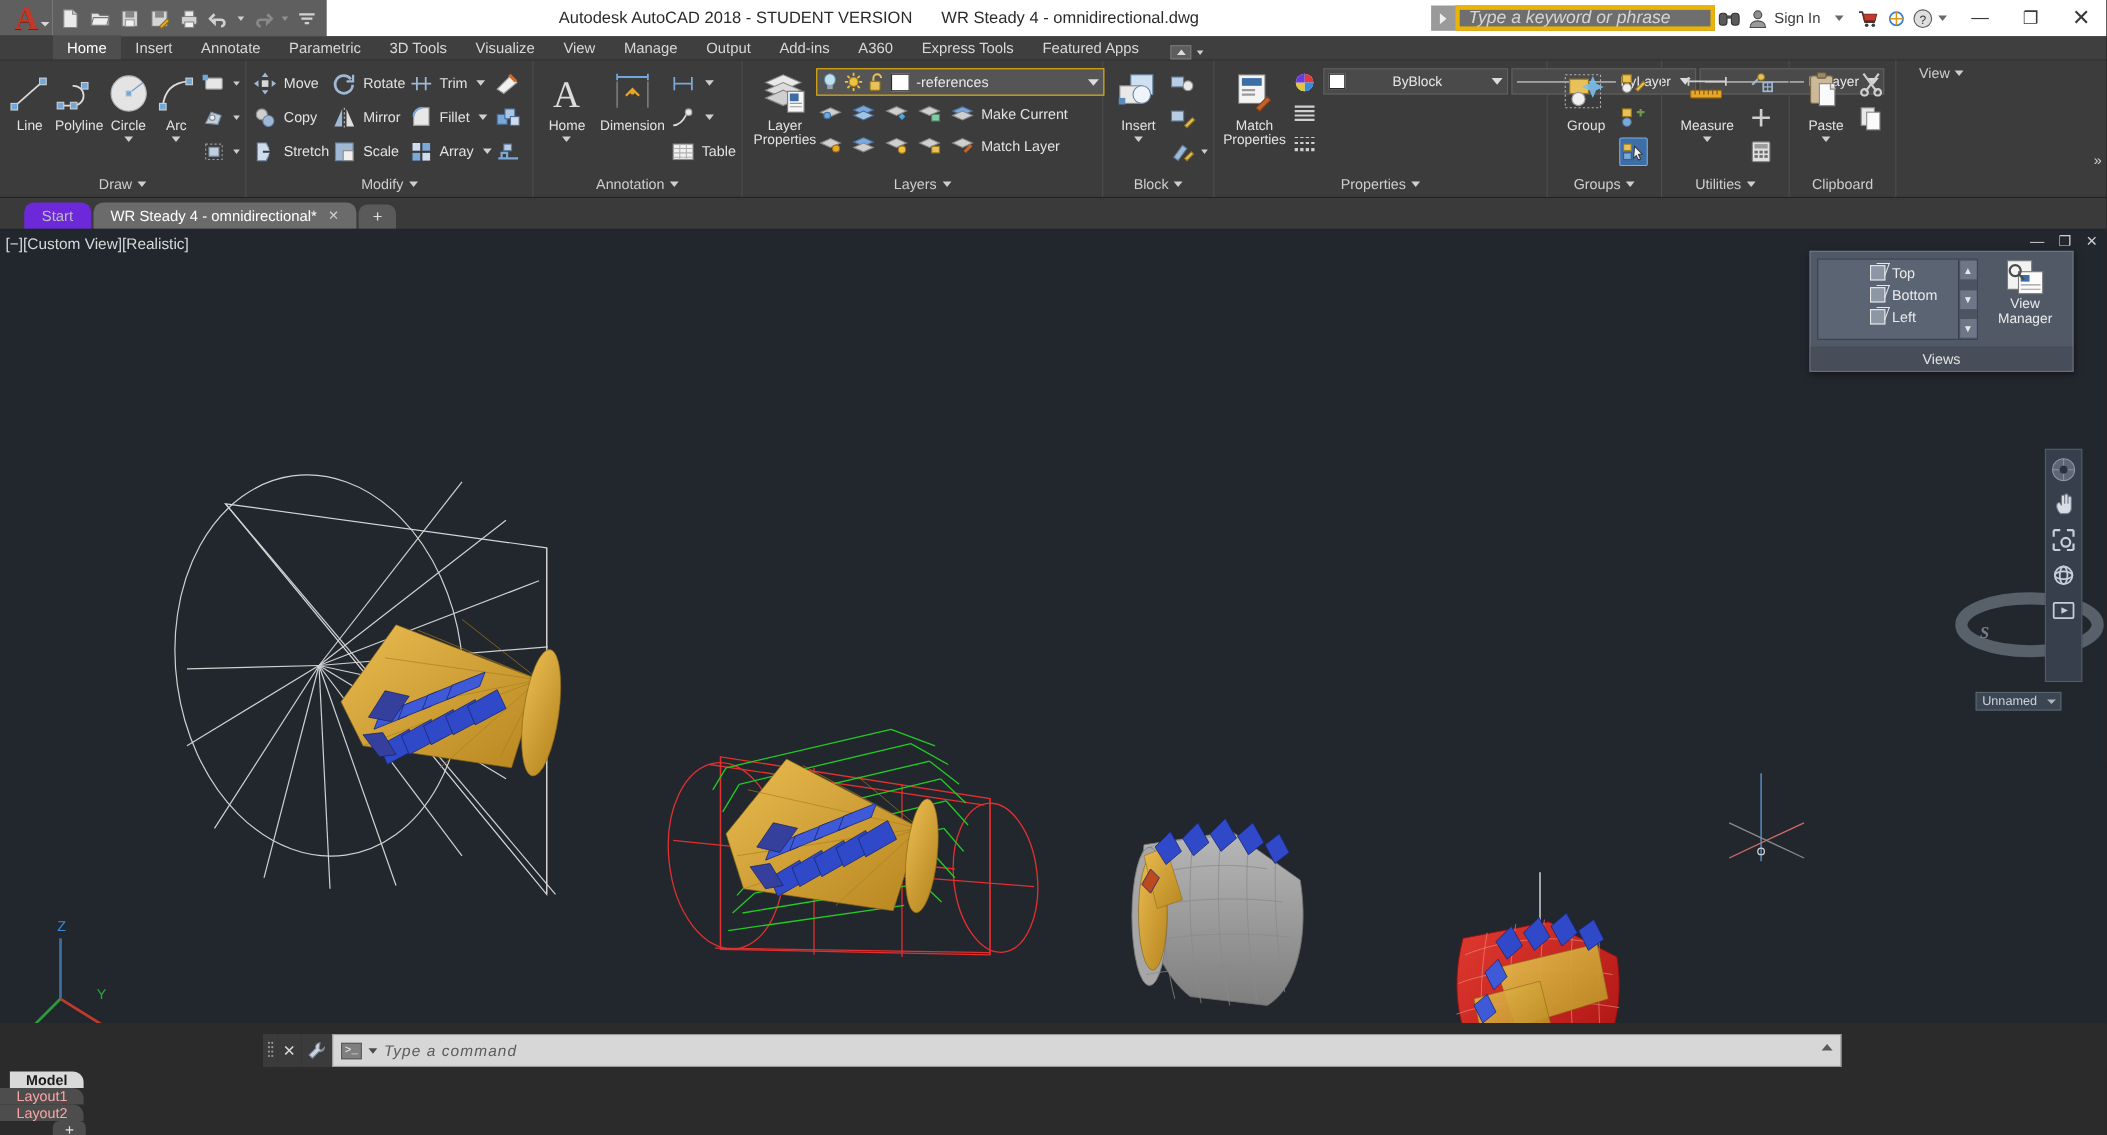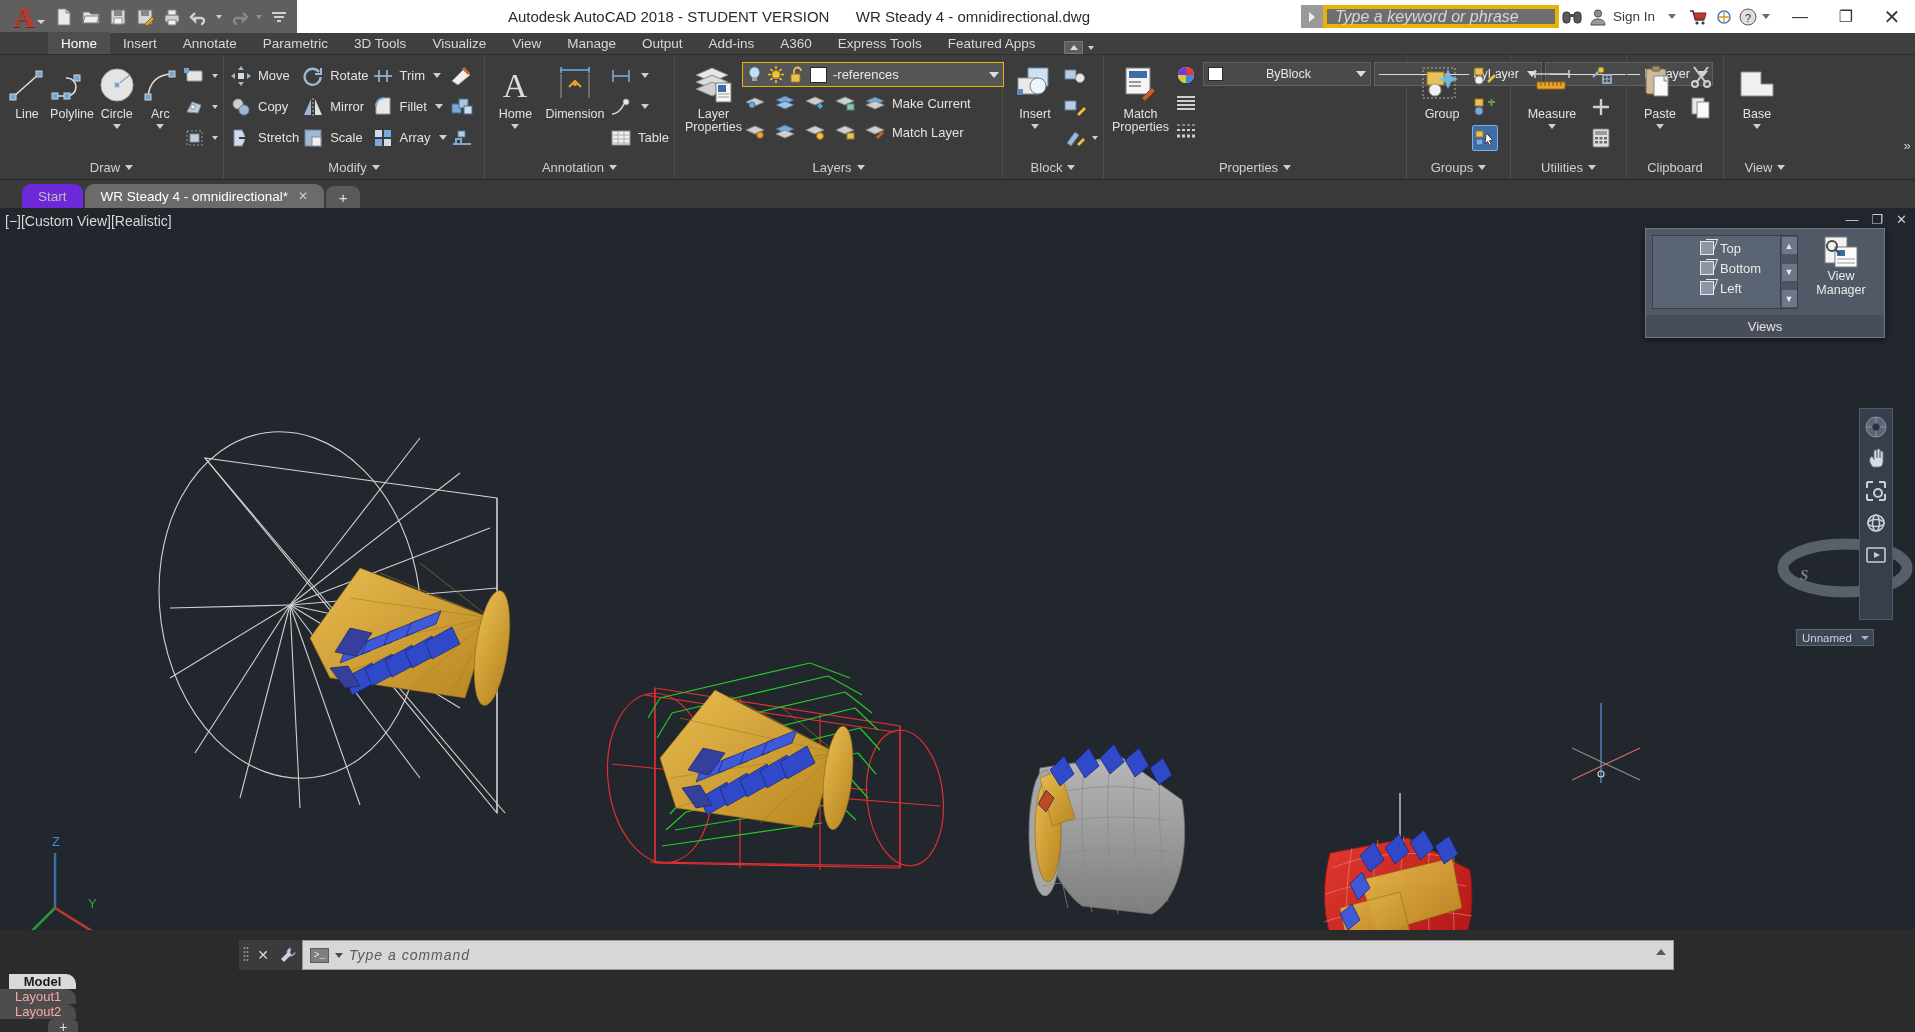--- a/index.html
+++ b/index.html
@@ -966,31 +966,20 @@
               </span>
             </div>
         </div>
       </div>
       <div class="panel-label">
         <span>Clipboard</span>
       </div>
     </div>
 
     <div class="panel" style="width:82px;border-right:none">
-      <div class="panel-body">
-        <div class="bigbtn" style="width:56px">
-          <span class="ic">
-            <svg width="44" height="42" viewBox="0 0 44 42">
-                <path d="M6 8 H26 V20 H38 V32 H6 z" fill="#f0f0f0" stroke="#8a8a8a"></path>
-              </svg>
-          </span>
-          <span class="lbl">Base</span>
-          <span class="dd"></span>
-        </div>
-      </div>
       <div class="panel-label">
         <span>View</span>
         <span class="pl-caret"></span>
       </div>
     </div>
 
     <div style="flex:1"></div>
     <div style="width:16px;display:flex;align-items:flex-end;justify-content:center;padding-bottom:26px;color:#cfcfcf;font-size:13px">»</div>
   </div>
 

